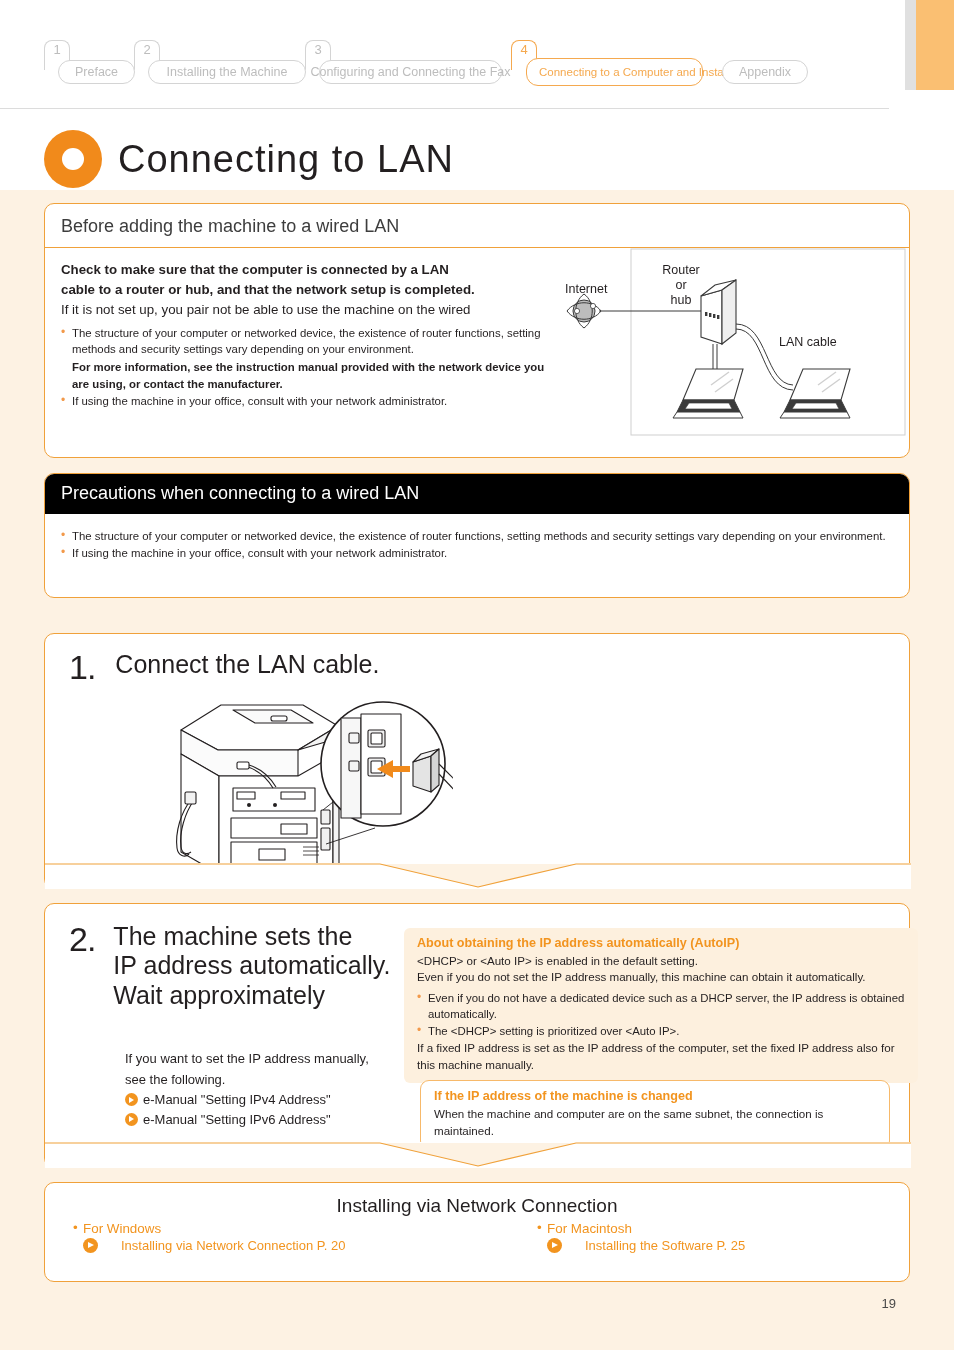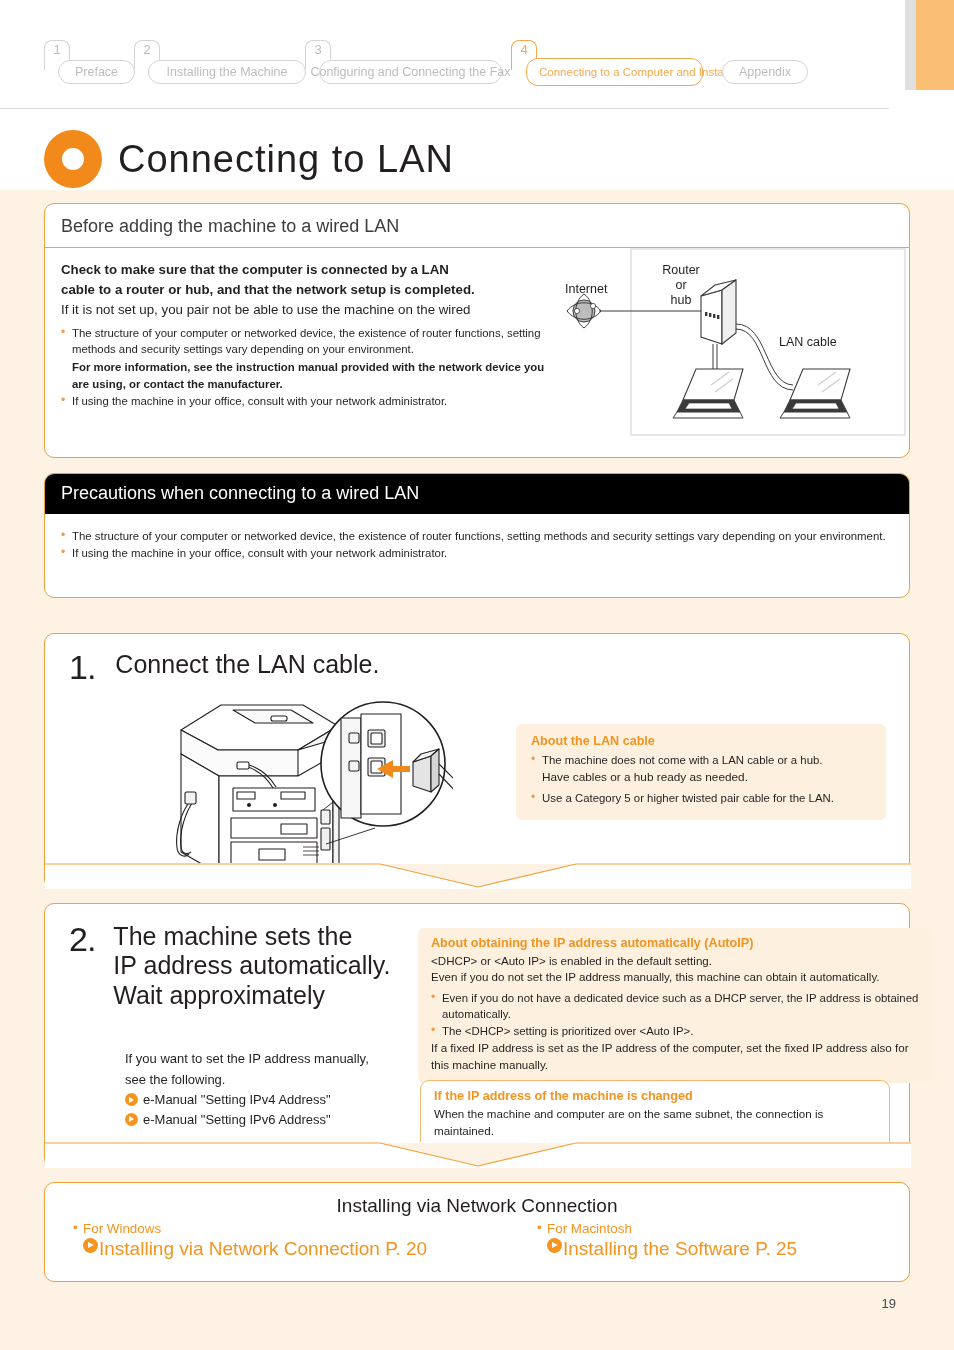--- a/index.html
+++ b/index.html
@@ -181,21 +181,21 @@
   .arrow-circle{
     display:inline-block;width:13px;height:13px;border-radius:50%;
     background:#f2941f;position:relative;flex:0 0 13px;
   }
   .arrow-circle:after{
     content:"";position:absolute;left:4px;top:3.2px;
     border-left:5px solid #fff;border-top:3.2px solid transparent;border-bottom:3.2px solid transparent;
   }
 
   .autoip-box{
-    position:absolute;left:373px;top:24px;width:514px;
+    position:absolute;left:359px;top:24px;width:514px;
     background:#fdf0de;border-radius:6px;
     padding:8px 13px 10px 13px;box-sizing:border-box;
   }
   .autoip-box p{margin:0;font-size:11.6px;line-height:1.42;}
   .autoip-box li{font-size:11.6px;line-height:1.42;}
 
   .ipchg-box{
     position:absolute;left:375px;top:176px;width:470px;
     background:#fff;border:1.5px solid #f7b96a;border-radius:9px;
     padding:8px 13px 9px 13px;box-sizing:border-box;
@@ -209,21 +209,21 @@
   .install-cols{
     display:flex;margin-top:4px;padding:0 28px;
   }
   .install-col{width:50%;box-sizing:border-box;}
   .install-col.right{padding-left:60px;}
   .os-label{
     color:#f2941f;font-size:13.4px;position:relative;padding-left:10px;margin-bottom:2px;
   }
   .os-label:before{content:"•";position:absolute;left:0;top:-1px;}
   .os-link{
-    color:#f2941f;font-size:19px;display:flex;align-items:flex-start;gap:1px;padding-left:10px;
+    color:#f2941f;font-size:13px;display:flex;align-items:flex-start;gap:23px;padding-left:10px;
   }
   .arrow-circle.big{width:15px;height:15px;flex:0 0 15px;}
   .arrow-circle.big:after{left:4.5px;top:3.7px;border-left:6px solid #fff;border-top:3.7px solid transparent;border-bottom:3.7px solid transparent;}
 
   .page-num{
     position:absolute;right:58px;top:1296px;
     font-size:13px;color:#4a4a4a;
   }
 </style>
 </head>
@@ -423,30 +423,20 @@
         <path d="M276 72 L300 96" stroke="#231f20" stroke-width="1.1" fill="none"></path>
         <path d="M276 82 L297 104" stroke="#231f20" stroke-width="1.1" fill="none"></path>
       </g>
 
       <g>
         <path d="M247 74 L230 74 L230 68 L214 77 L230 86 L230 80 L247 80 Z" fill="#f18a1b"></path>
       </g>
     </svg>
   </div>
 
-  <div class="lancable-box">
-    <div class="callout-title">About the LAN cable</div>
-    <ul class="dots callout-box-list">
-      <li>The machine does not come with a LAN cable or a hub.</li>
-    </ul>
-    <div class="callout-cont">Have cables or a hub ready as needed.</div>
-    <ul class="dots callout-box-list">
-      <li>Use a Category 5 or higher twisted pair cable for the LAN.</li>
-    </ul>
-  </div>
 
   <div class="notch" style="bottom:-1px;">
     <svg width="866" height="26" viewBox="0 0 866 26">
       <path d="M0 0 L866 0 L866 26 L0 26 Z" fill="#ffffff"></path>
       <path d="M0 1 L335 1 L433 24 L531 1 L866 1" fill="#fdf2e3" stroke="none"></path>
       <path d="M0 1 L335 1 L433 24 L531 1 L866 1" fill="none" stroke="#f0a13a" stroke-width="1.2"></path>
     </svg>
   </div>
 </div>
 

